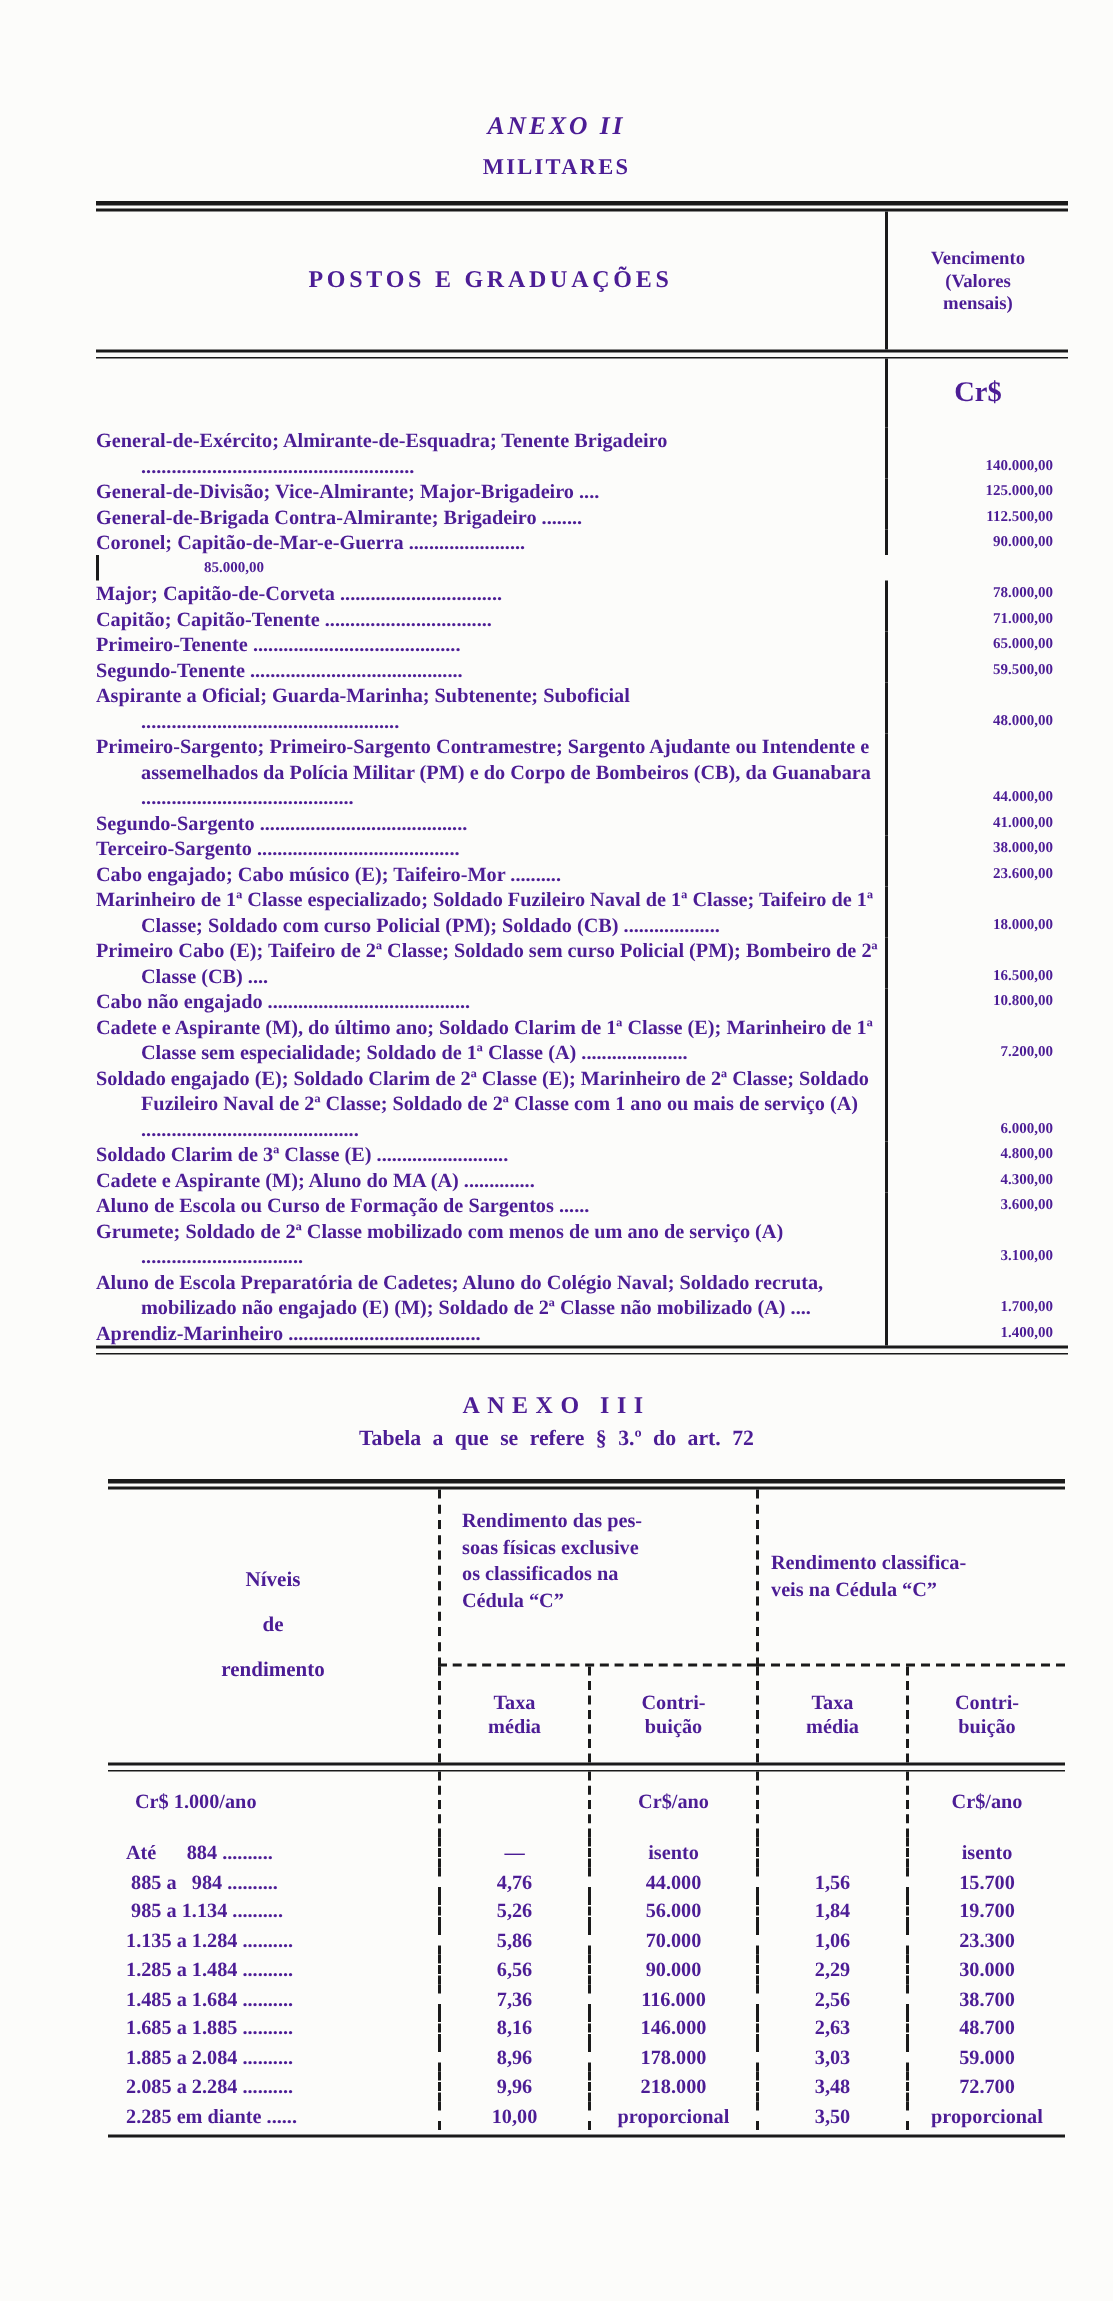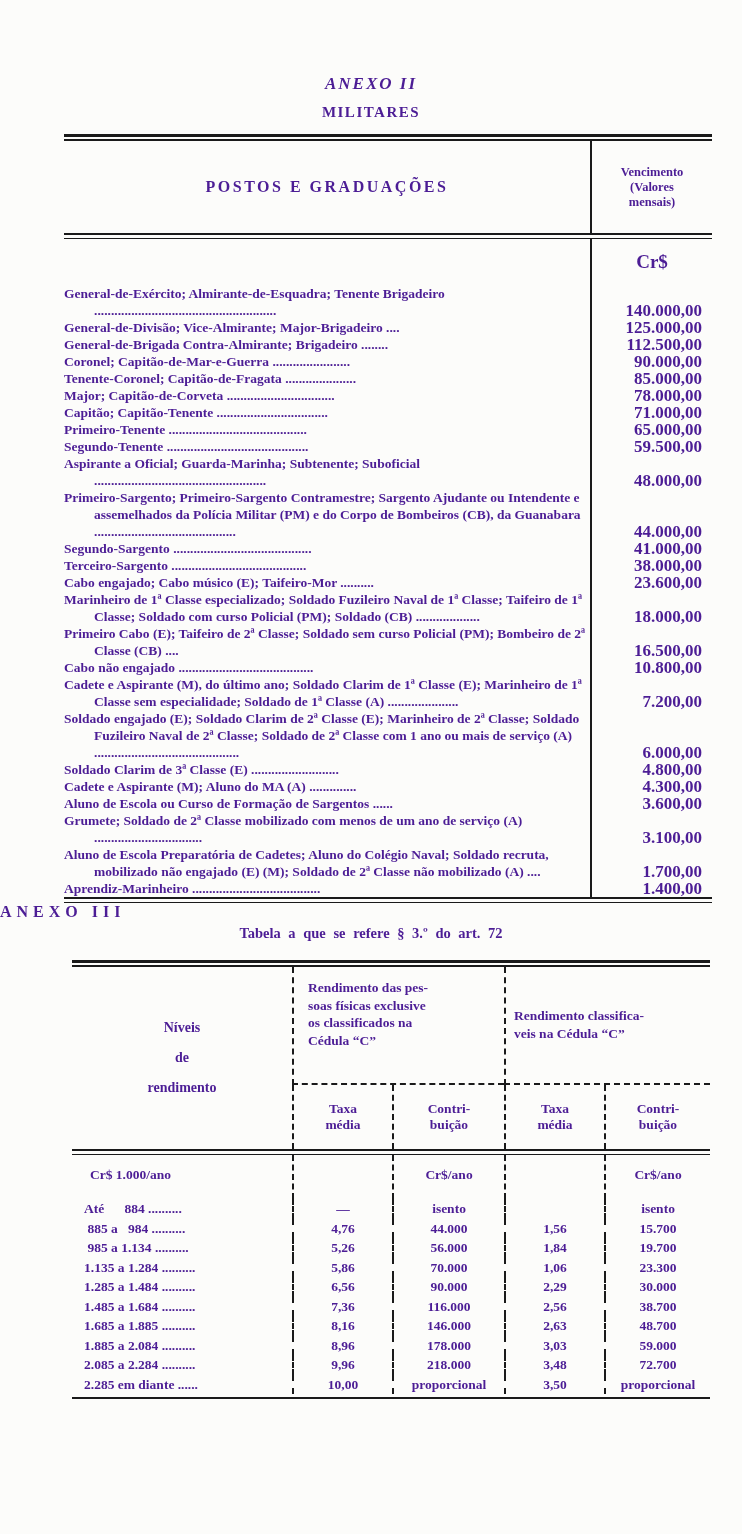--- a/index.html
+++ b/index.html
@@ -11,38 +11,38 @@
     font-family: "Liberation Serif", "DejaVu Serif", serif;
     font-weight: 700;
     color: #4c1d95;
     overflow: hidden;
     position: relative;
   }
 
   
   .a2-title { padding-top: 74px; text-align: center; font-style: italic; font-size: 17px; letter-spacing: 2px; }
   .a2-subtitle { margin-top: 10px; text-align: center; font-size: 15px; letter-spacing: 1.5px; }
-  .a3-title { font-size: 16px; letter-spacing: 5px; }
+  .a3-title { margin-top: 26px; text-align: center; font-size: 16px; letter-spacing: 5px; }
   .a3-subtitle { margin-top: 4px; text-align: center; font-size: 14.5px; word-spacing: 4px; }
 
   
   .double-heavy { height: 7px; border-top: 3px solid #1a1a1a; border-bottom: 2px solid #1a1a1a; }
   .double-thin  { height: 6px; border-top: 2px solid #1a1a1a; border-bottom: 1px solid #1a1a1a; }
 
   
   .table2 { margin: 13px 30px 0 64px; width: 648px; }
   .t2-head { display: flex; height: 92px; }
   .t2-head-left { flex: 1; display: flex; align-items: center; justify-content: center; font-size: 16px; letter-spacing: 2.5px; }
   .t2-head-right { width: 122px; border-left: 2px solid #1a1a1a; display: flex; align-items: center; justify-content: center; text-align: center; font-size: 12.5px; line-height: 15px; white-space: pre-line; }
   .t2-cur { display: flex; height: 46px; }
   .t2-cur-left { flex: 1; }
   .t2-cur-right { width: 122px; border-left: 2px solid #1a1a1a; text-align: center; padding-top: 12px; font-size: 19px; }
   .t2-row { display: flex; align-items: stretch; }
   .t2-label { flex: 1; padding: 0 4px 0 30px; text-indent: -30px; font-size: 13.5px; line-height: 17px; overflow-wrap: break-word; }
-  .t2-value { width: 122px; border-left: 2px solid #1a1a1a; display: flex; align-items: flex-end; justify-content: flex-end; padding-right: 10px; font-size: 17px; line-height: 17px; }
+  .t2-value { width: 122px; border-left: 2px solid #1a1a1a; display: flex; align-items: flex-end; justify-content: flex-end; padding-right: 10px; font-size: 10px; line-height: 17px; }
 
   
   .table3 { margin: 18px 30px 0 72px; width: 638px; }
   .cols5 { display: grid; grid-template-columns: 220px 100px 112px 100px 106px; }
   .t3-head { grid-template-rows: 118px 64px; }
   .c-niveis { grid-column: 1; grid-row: 1 / span 2; display: flex; align-items: center; justify-content: center; text-align: center; white-space: pre-line; font-size: 14px; line-height: 30px; }
   .c-group1 { grid-column: 2 / span 2; grid-row: 1; border-left: 2px dashed #1a1a1a; border-bottom: 2px dashed #1a1a1a; padding: 12px 4px 8px 14px; font-size: 13.5px; line-height: 17.5px; white-space: pre-line; }
   .c-group2 { grid-column: 4 / span 2; grid-row: 1; border-left: 2px dashed #1a1a1a; border-bottom: 2px dashed #1a1a1a; padding: 40px 2px 8px 8px; font-size: 13.5px; line-height: 17.5px; white-space: pre-line; }
   .c-sub { grid-row: 2; border-left: 2px dashed #1a1a1a; display: flex; align-items: center; justify-content: center; text-align: center; white-space: pre-line; font-size: 13.5px; line-height: 16px; }
   .t3-unit { height: 44px; }
@@ -93,21 +93,20 @@
           <p class="t2-label">General-de-Brigada Contra-Almirante; Brigadeiro ........</p>
           <div class="t2-value">112.500,00</div>
         </div>
 
         <div class="t2-row">
           <p class="t2-label">Coronel; Capitão-de-Mar-e-Guerra .......................</p>
           <div class="t2-value">90.000,00</div>
         </div>
 
         <div class="t2-row">
-          <p class="t2-label">Tenente-Coronel; Capitão-de-Fragata .....................</p>
           <div class="t2-value">85.000,00</div>
         </div>
 
         <div class="t2-row">
           <p class="t2-label">Major; Capitão-de-Corveta ................................</p>
           <div class="t2-value">78.000,00</div>
         </div>
 
         <div class="t2-row">
           <p class="t2-label">Capitão; Capitão-Tenente .................................</p>

